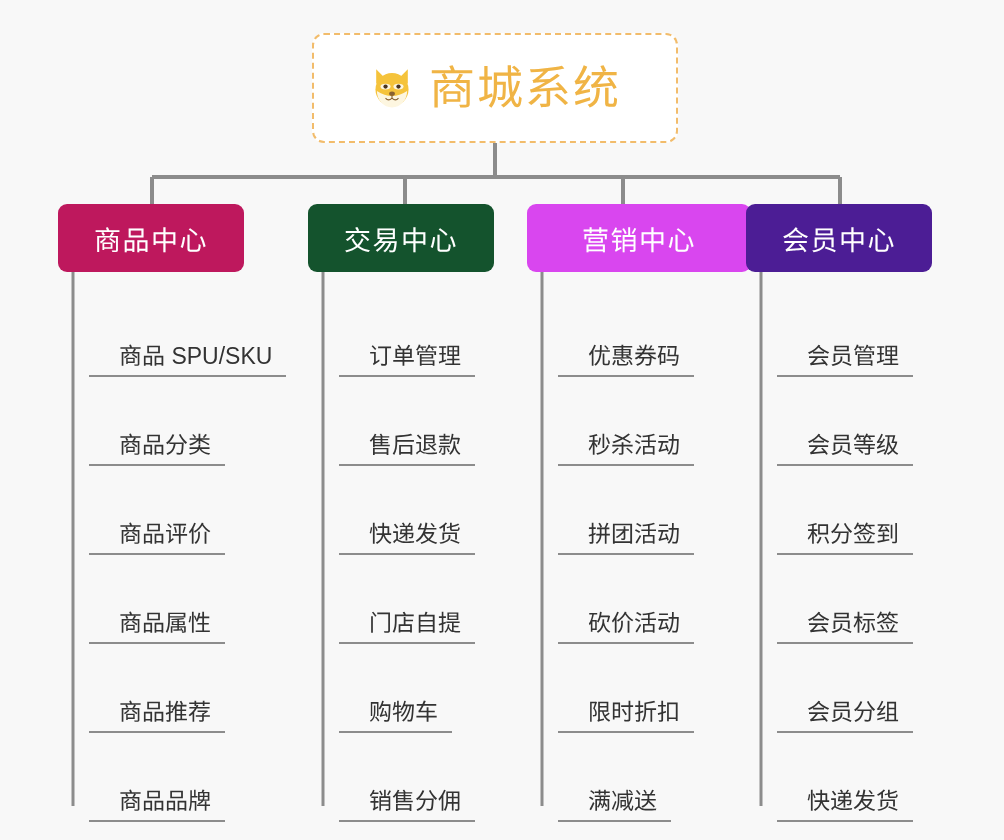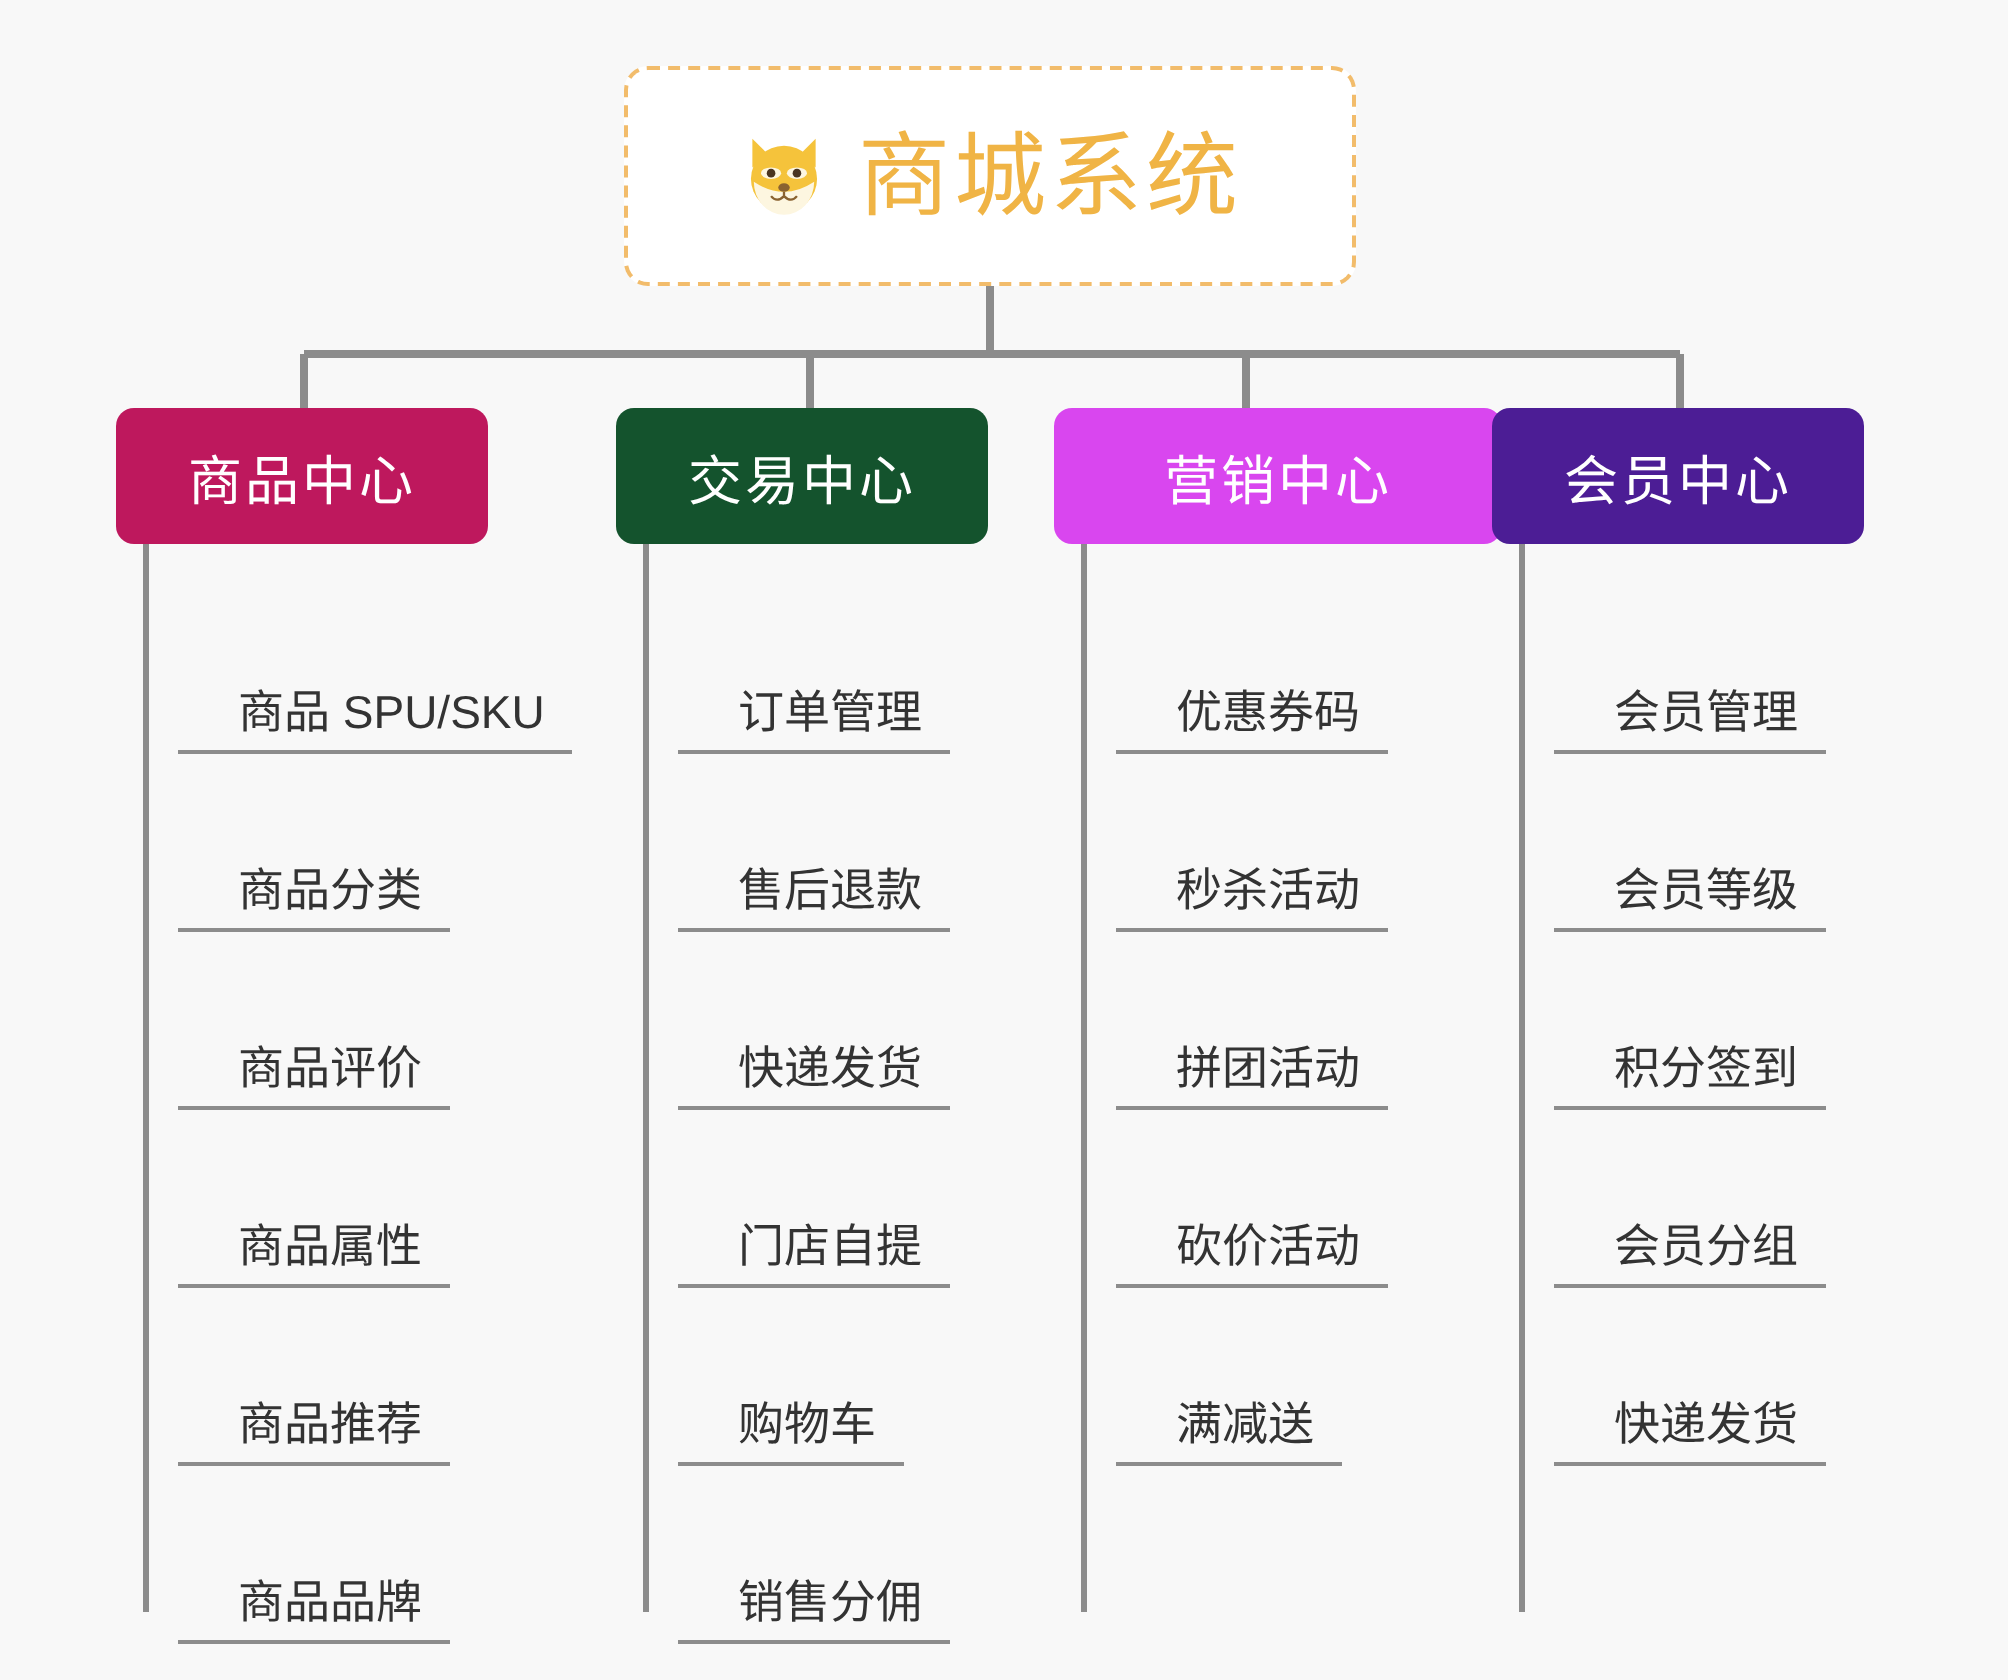--- a/index.html
+++ b/index.html
@@ -200,39 +200,45 @@
           <li class="leaf">
             <span class="leaf-label">秒杀活动</span>
           </li>
           <li class="leaf">
             <span class="leaf-label">拼团活动</span>
           </li>
           <li class="leaf">
             <span class="leaf-label">砍价活动</span>
           </li>
           <li class="leaf">
+            <span class="leaf-label">限时折扣</span>
+          </li>
+          <li class="leaf">
             <span class="leaf-label">满减送</span>
           </li>
         </ul>
       </div>
       <div class="branch" style="left: 746px;">
         <div class="branch-head" style="width: 186px; background: #4c1d95;">
           <span>会员中心</span>
         </div>
         <ul class="leaf-list" style="left: 15px;">
           <li class="leaf">
             <span class="leaf-label">会员管理</span>
           </li>
           <li class="leaf">
             <span class="leaf-label">会员等级</span>
           </li>
           <li class="leaf">
             <span class="leaf-label">积分签到</span>
           </li>
           <li class="leaf">
+            <span class="leaf-label">会员标签</span>
+          </li>
+          <li class="leaf">
             <span class="leaf-label">会员分组</span>
           </li>
           <li class="leaf">
             <span class="leaf-label">快递发货</span>
           </li>
         </ul>
       </div>
     </div>
 
 </div>

